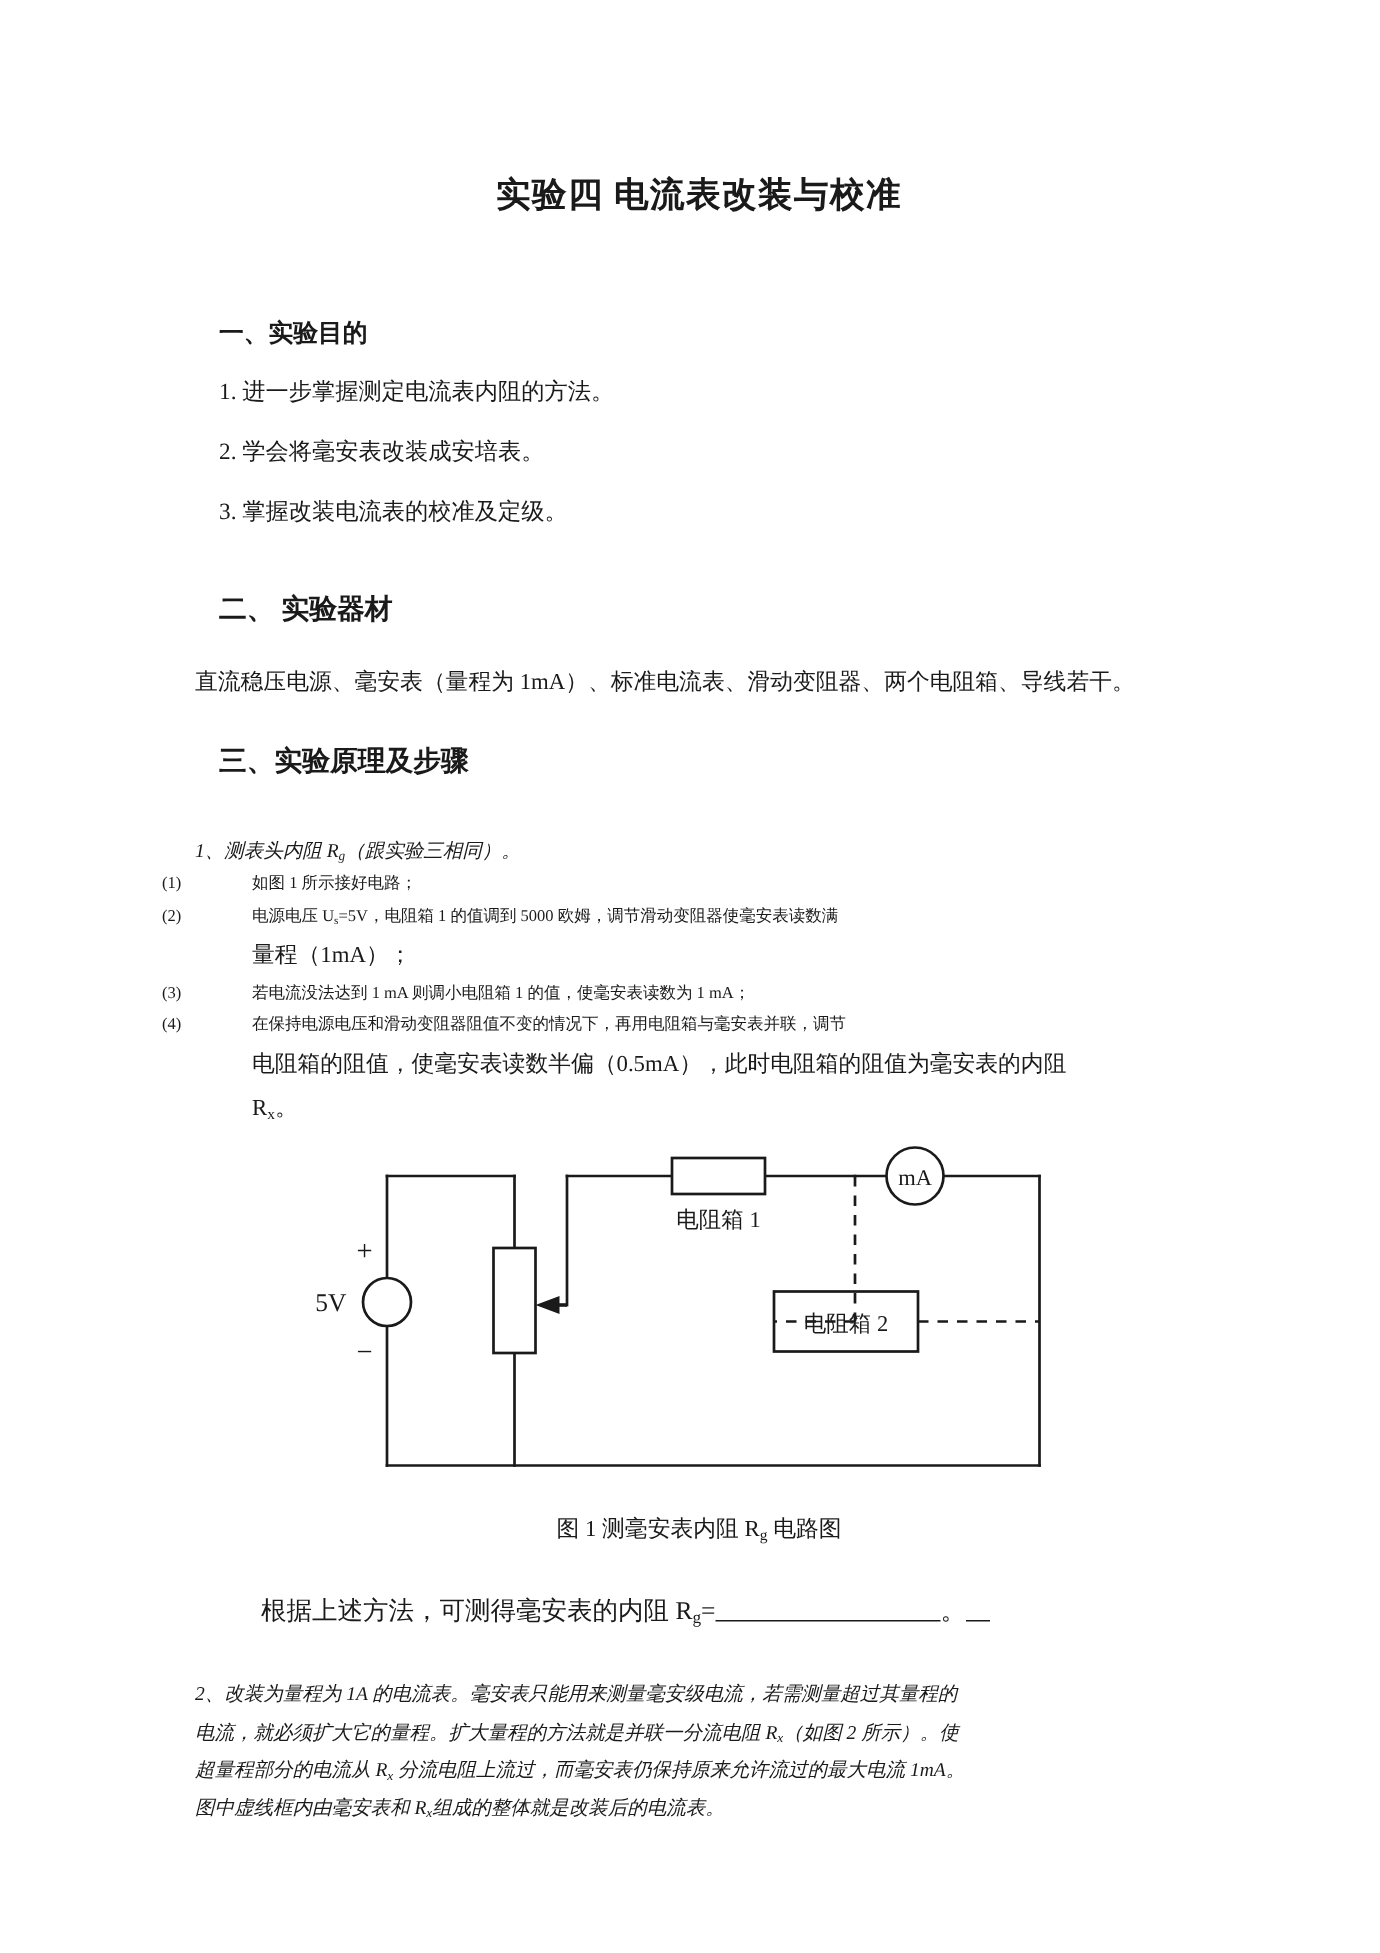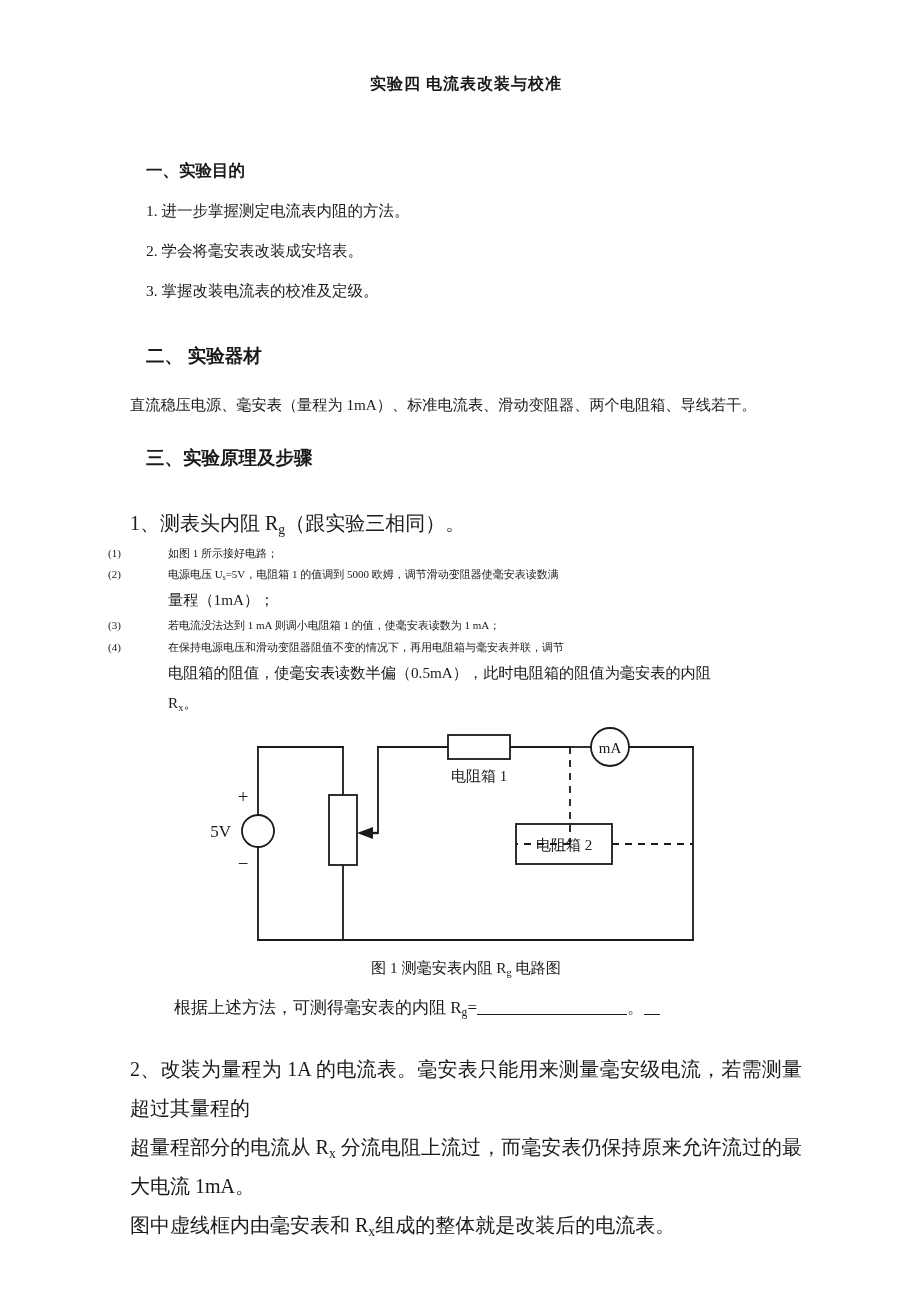--- a/index.html
+++ b/index.html
@@ -24,25 +24,25 @@
   }
   .content {
     position: absolute;
     left: 130px;
     top: 0;
     width: 672px;
   }
 
   .doc-title {
     text-align: center;
-    font-size: 16px;
+    font-size: 23px;
     font-weight: bold;
     letter-spacing: 1px;
     margin: 0;
-    padding-top: 74px;
+    padding-top: 116px;
     padding-bottom: 0;
     line-height: 1.2;
   }
 
   .h2 {
     font-size: 16.5px;
     font-weight: bold;
     margin: 16px;
     line-height: 1.45;
   }
@@ -70,24 +70,25 @@
     text-align: justify;
   }
   .sub-item .lbl { display: inline-block; width: 30px; }
   .cont-line {
     font-size: 15.2px;
     line-height: 1.95;
     margin: 0;
     padding-left: 38px;
   }
   .body-para {
-    font-size: 20px;
+    font-size: 13px;
     line-height: 1.95;
     margin: 0;
     text-align: justify;
+    font-style: italic;
   }
   sub {
     font-size: 0.68em;
     vertical-align: -0.28em;
     line-height: 0;
   }
   .spacer-8 { height: 8px; }
   .spacer-12 { height: 12px; }
   .spacer-16 { height: 16px; }
   .spacer-20 { height: 20px; }
@@ -102,21 +103,21 @@
   }
   .circuit {
     position: absolute;
     left: 0;
     top: 0;
   }
   .fig-caption {
     text-align: center;
     font-size: 15.2px;
     line-height: 1.4;
-    margin: 0;
+    margin: 15px;
   }
   .blank-line {
     font-size: 17px;
     line-height: 1.95;
     margin: 0;
     padding-left: 44px;
   }
   .ul-long {
     display: inline-block;
     width: 150px;
@@ -232,17 +233,18 @@
 
     <p class="fig-caption"><span>图 1 测毫安表内阻 R</span><sub>g</sub><span> 电路图</span></p>
 
     <div class="spacer-12"></div>
 
     <p class="blank-line"><span>根据上述方法，可测得毫安表的内阻 R</span><sub>g</sub><span>=</span><span class="ul-long"></span><span>。</span><span class="ul-short"></span></p>
 
     <div class="spacer-26"></div>
 
     <p class="body-para">2、改装为量程为 1A 的电流表。毫安表只能用来测量毫安级电流，若需测量超过其量程的</p>
+    <p class="body-para"><span>电流，就必须扩大它的量程。扩大量程的方法就是并联一分流电阻 R</span><sub>x</sub><span>（如图 2 所示）。使</span></p>
     <p class="body-para"><span>超量程部分的电流从 R</span><sub>x</sub><span> 分流电阻上流过，而毫安表仍保持原来允许流过的最大电流 1mA。</span></p>
     <p class="body-para"><span>图中虚线框内由毫安表和 R</span><sub>x</sub><span>组成的整体就是改装后的电流表。</span></p>
 
   </div>
 </div>
 
 </body></html>

